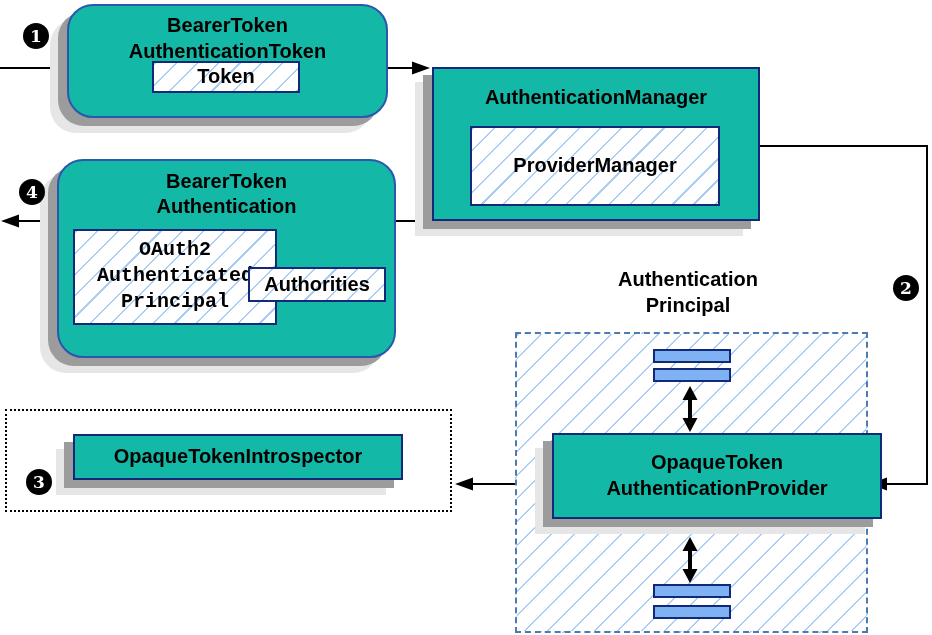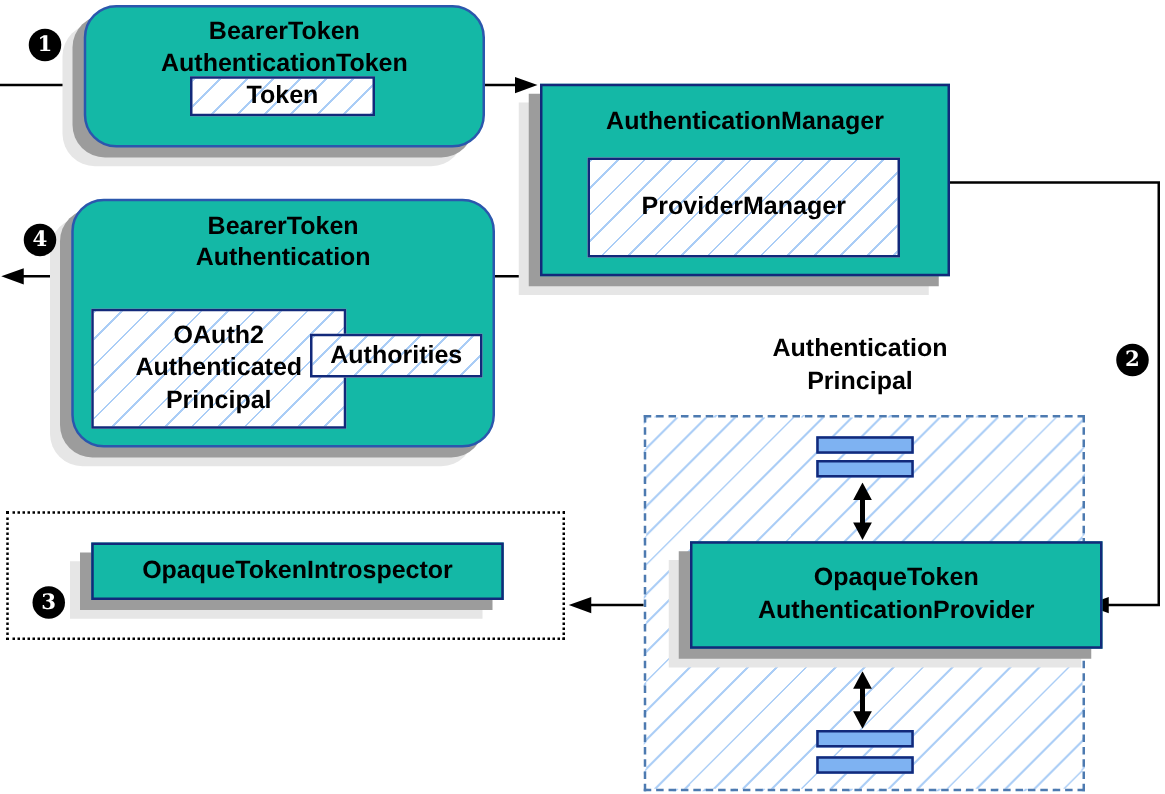--- a/index.html
+++ b/index.html
@@ -111,21 +111,21 @@
   <div class="node" style="left:432px; top:67px; width:328px; height:154px;">
     <div class="txt" style="padding-top:16px; line-height:24px;">AuthenticationManager</div>
     <div class="inner txt" style="left:36px; top:57px; width:250px; height:80px; line-height:75px;">ProviderManager</div>
   </div>
 
   <div class="node rounded" style="left:57px; top:159px; width:339px; height:199px;">
     <div class="txt" style="padding-top:8px; line-height:25px;">
       <div>BearerToken</div>
       <div>Authentication</div>
     </div>
-    <div class="inner txt" style="left:14px; top:86px; width:204px; height:96px; padding-top:6px; line-height:26px;">
+    <div class="inner txt" style="left:14px; top:68px; width:204px; height:96px; padding-top:6px; line-height:26px;font-family:Liberation Mono, monospace;">
       <div>OAuth2</div>
       <div>Authenticated</div>
       <div>Principal</div>
     </div>
     <div class="inner txt" style="left:189px; top:106px; width:138px; height:35px; line-height:30px;">Authorities</div>
   </div>
 
   <div class="abs txt" style="left:578px; top:266px; width:220px; line-height:26px; z-index:2;">
     <div>Authentication</div>
     <div>Principal</div>

